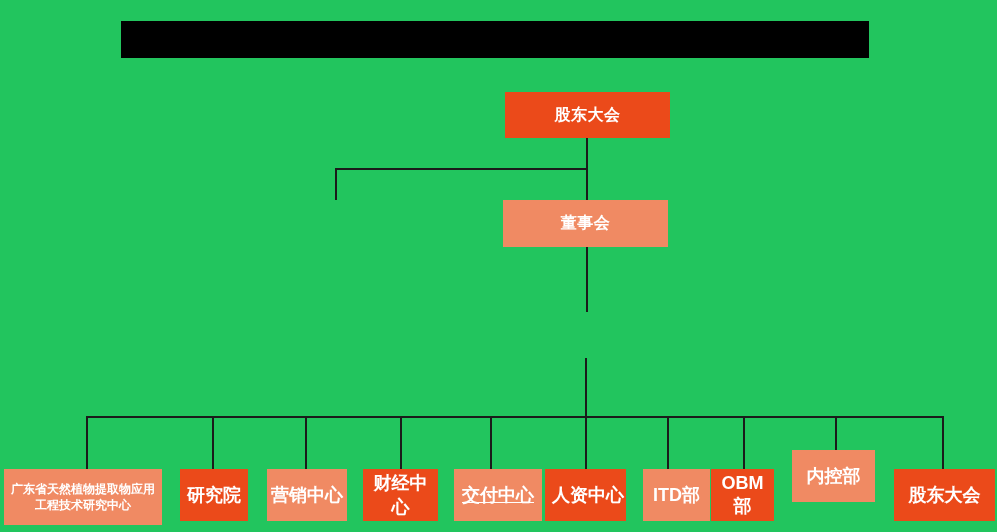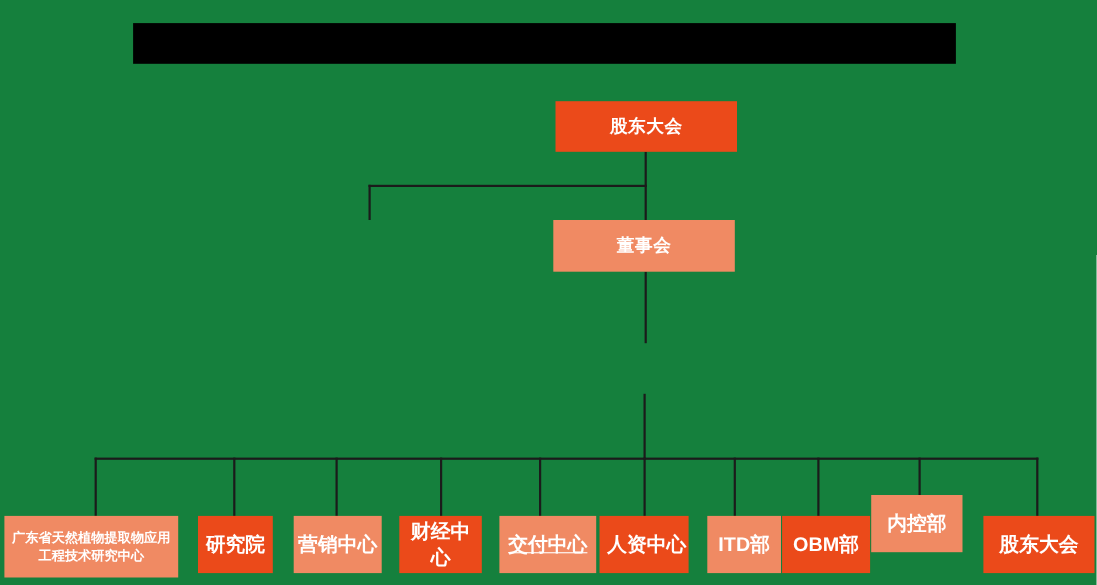--- a/index.html
+++ b/index.html
@@ -5,21 +5,21 @@
   html, body {
     margin: 0;
     padding: 0;
     background: #ffffff;
     font-family: "Liberation Sans", "DejaVu Sans", sans-serif;
   }
   .canvas {
     position: relative;
     width: 997px;
     height: 532px;
-    background: #15803d;
+    background: #22c55e;
     overflow: hidden;
   }
   .title-bar {
     position: absolute;
     left: 121px;
     top: 21px;
     width: 748px;
     height: 37px;
     background: var(--title-bar, #000000);
   }
@@ -108,21 +108,21 @@
   </div>
 
   <div class="node dark dept" style="left:545px; top:469px; width:81px; height:52px;justify-content:flex-end;">
     <span>人资中心</span>
   </div>
 
   <div class="node light dept" style="left:643px; top:469px; width:67px; height:52px;">
     <span>ITD部</span>
   </div>
 
-  <div class="node dark dept" style="left:711px; top:469px; width:80px; height:52px;text-align:center;">
+  <div class="node dark dept" style="left:711px; top:469px; width:63px; height:52px;text-align:center;">
     <span>OBM部</span>
   </div>
 
   <div class="node light dept" style="left:792px; top:450px; width:83px; height:52px;font-family:Liberation Serif, serif;">
     <span>内控部</span>
   </div>
 
   <div class="node dark dept" style="left:894px; top:469px; width:101px; height:52px;">
     <span>股东大会</span>
   </div>

